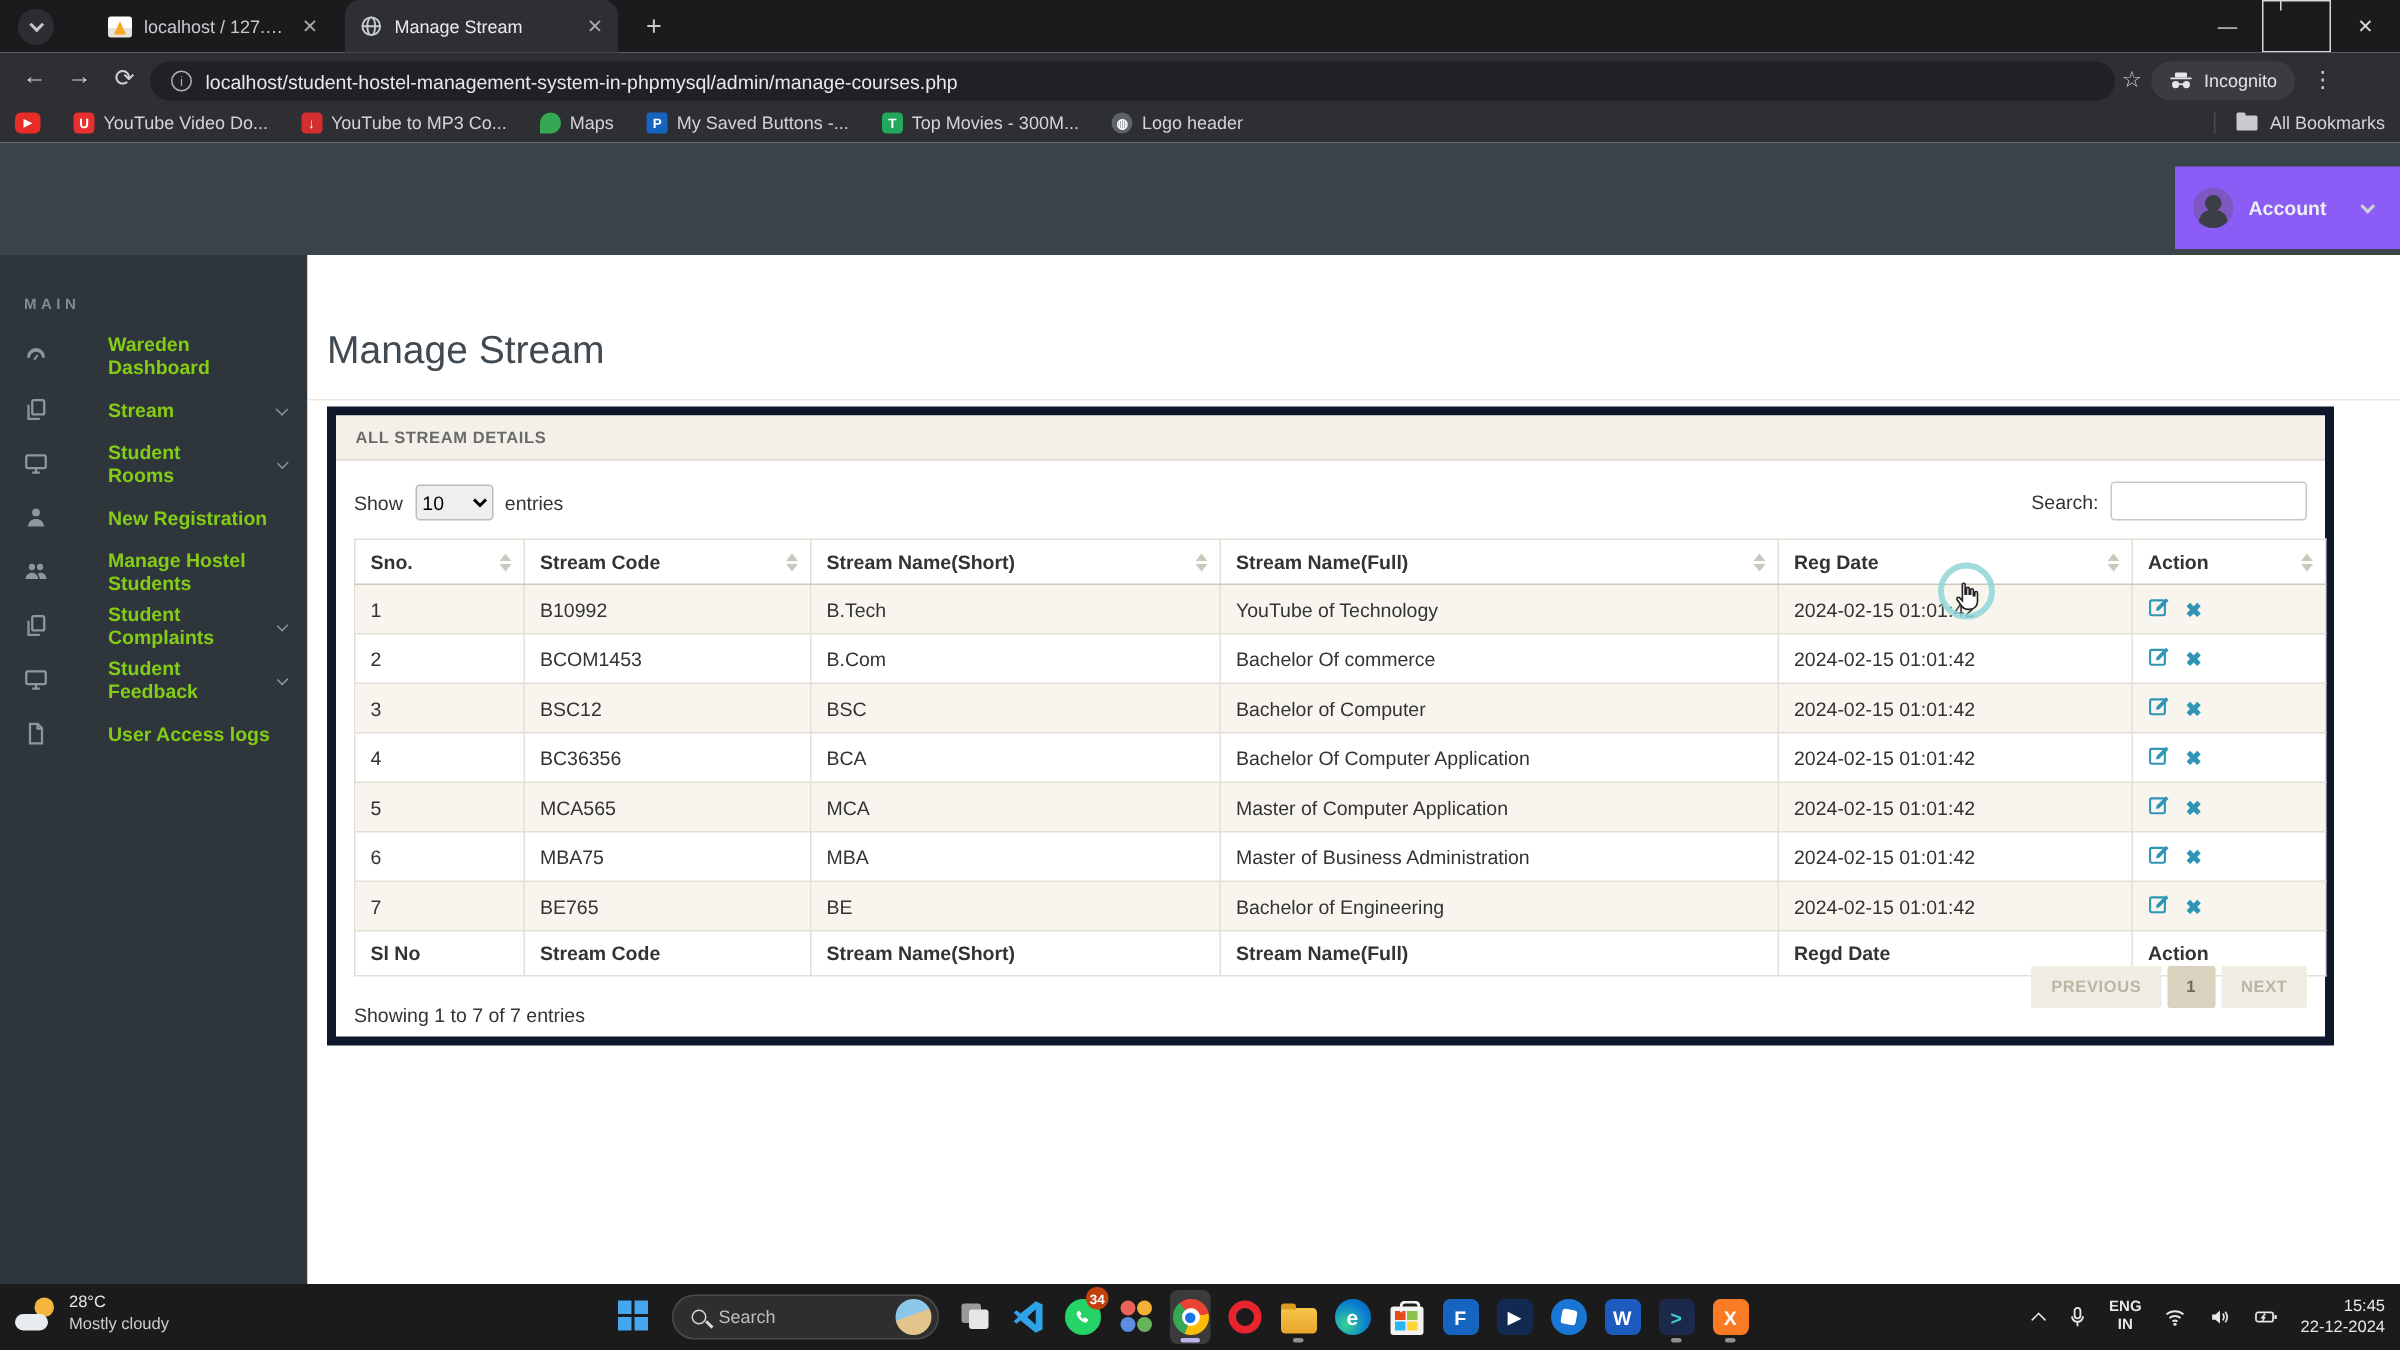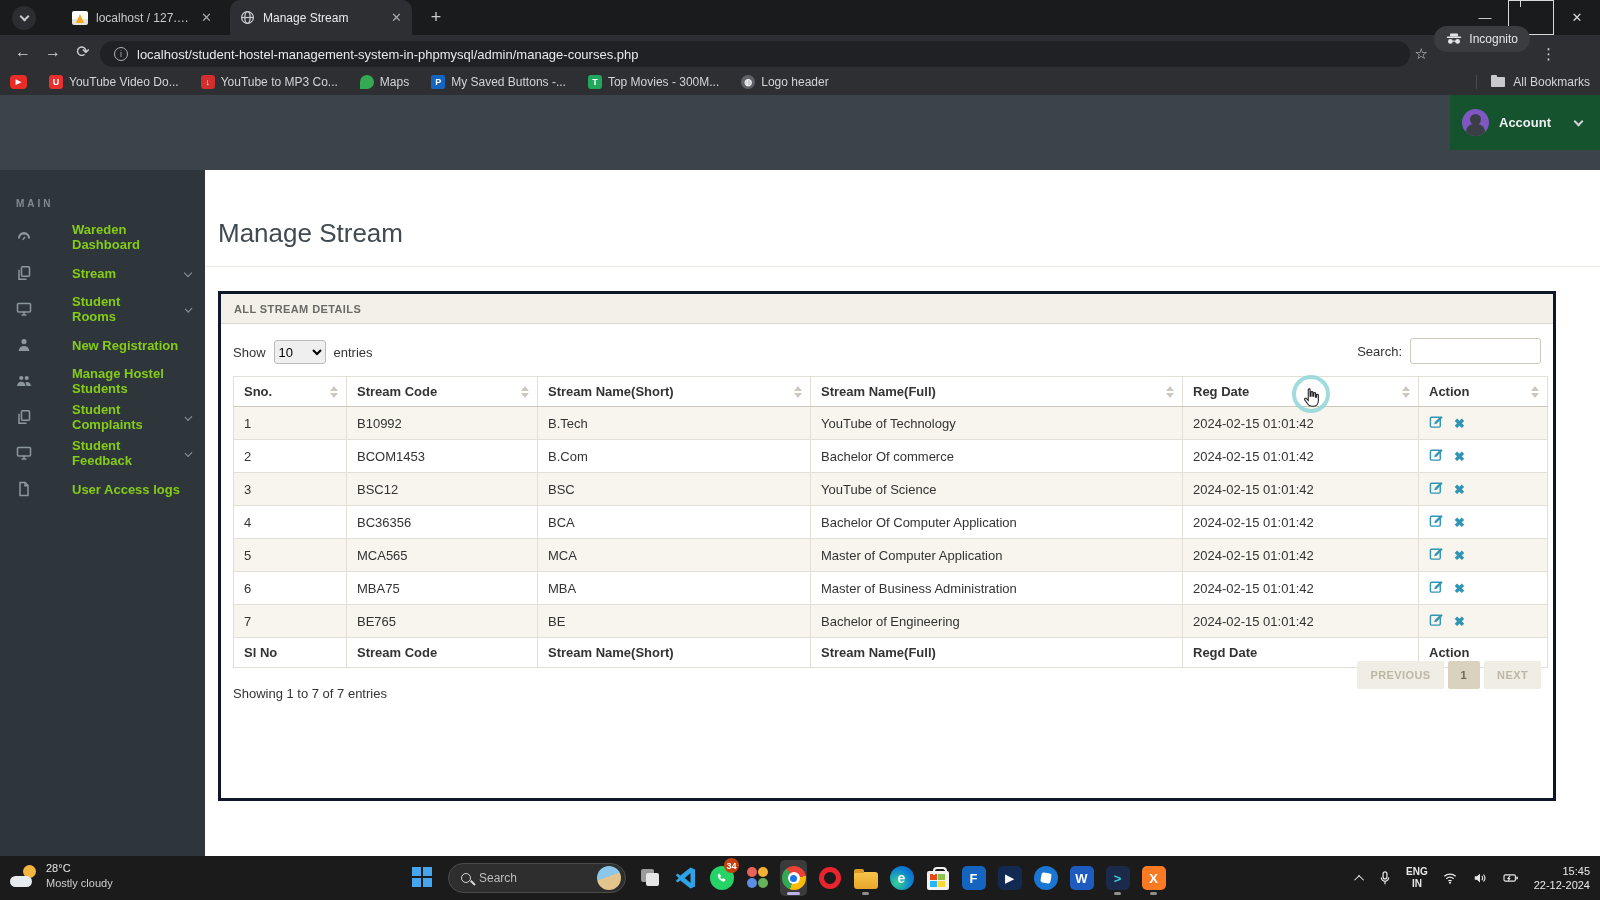--- a/index.html
+++ b/index.html
@@ -22,51 +22,51 @@
   .winctl span { width:46px; height:35px; display:flex; align-items:center; justify-content:center; color:#d8d9db; font-size:13px; }
   .ico-restore { width:9px; height:9px; border:1px solid #d8d9db; position:relative; background:#1a1b1d; }
   .ico-restore:before { content:""; position:absolute; left:2px; top:-4px; width:9px; height:9px; border:1px solid #d8d9db; border-left:none; border-bottom:none; }
 
   .navbar { position:absolute; left:0; top:35px; width:1600px; height:33px; background:#2e2f33; display:flex; align-items:center; }
   .navbtn { color:#cfd1d4; font-size:16px; width:30px; text-align:center; }
   .urlbar { position:absolute; left:100px; top:41px; width:1310px; height:26px; background:#202124; border-radius:13px; display:flex; align-items:center; gap:9px; padding:0 14px; }
   .info-ico { width:14px; height:14px; border:1.4px solid #aeb0b4; border-radius:50%; color:#aeb0b4; font-size:9px; line-height:12px; text-align:center; font-style:normal; flex:none; }
   .urltext { color:#e7e8ea; font-size:13px; white-space:nowrap; }
   .star { position:absolute; right:172px; top:41px; color:#cfd1d4; font-size:15px; line-height:26px; }
-  .incog { position:absolute; right:70px; top:26px; height:26px; border-radius:13px; background:#3b3c40; color:#e4e5e7; font-size:12px; display:flex; align-items:center; gap:7px; padding:0 12px; }
+  .incog { position:absolute; right:70px; top:41px; height:26px; border-radius:13px; background:#3b3c40; color:#e4e5e7; font-size:12px; display:flex; align-items:center; gap:7px; padding:0 12px; }
   .dots { position:absolute; right:44px; top:41px; color:#cfd1d4; font-size:15px; line-height:26px; }
 
   .bookmarks { position:absolute; left:0; top:68px; width:1600px; height:27px; background:#2e2f33; display:flex; align-items:center; padding:0 10px; font-size:12px; color:#d3d4d6; }
   .bm { display:flex; align-items:center; gap:6px; margin-right:22px; white-space:nowrap; }
   .bm-ico { width:14px; height:14px; border-radius:3px; display:flex; align-items:center; justify-content:center; font-size:9px; font-weight:bold; color:#fff; flex:none; }
   .bm-right { margin-left:auto; display:flex; align-items:center; gap:8px; border-left:1px solid #4a4b4f; padding-left:14px; }
   .folder-ico { width:14px; height:10px; background:#c9cacd; border-radius:1px; position:relative; }
   .folder-ico:before { content:""; position:absolute; left:0; top:-2px; width:6px; height:3px; background:#c9cacd; border-radius:1px 1px 0 0; }
 
   
   .appheader { position:absolute; left:0; top:95px; width:1600px; height:75px; background:#3b434b; }
   .brand { position:absolute; left:16px; top:17px; width:200px; color:#fff; font-size:15px; font-weight:bold; line-height:19px; }
-  .account { position:absolute; left:1450px; top:0; width:150px; height:55px; background:#14532d; display:flex; align-items:center; gap:10px; padding-left:12px; }
+  .account { position:absolute; left:1450px; top:16px; width:150px; height:55px; background:#8b5cf6; display:flex; align-items:center; gap:10px; padding-left:12px; }
   .avatar { width:27px; height:27px; border-radius:50%; background:#7e57c2; position:relative; overflow:hidden; flex:none; }
   .avatar:before { content:""; position:absolute; left:8px; top:5px; width:11px; height:11px; border-radius:50%; background:#3b3f45; }
   .avatar:after { content:""; position:absolute; left:4px; top:15px; width:19px; height:12px; border-radius:8px 8px 0 0; background:#3b3f45; }
   .account .lbl { color:#eceff1; font-size:13px; font-weight:bold; }
   .account .chev { border-color:#cfd3d6; margin-left:14px; }
 
   .sidebar { position:absolute; left:0; top:170px; width:205px; height:686px; background:#2e363c; }
   .side-section { margin:28px 0 10px 16px; color:#7f8b93; font-size:10px; font-weight:bold; letter-spacing:3px; }
   .side-item { height:36px; display:flex; align-items:center; padding:0 14px 0 16px; color:#84cc16; font-size:13px; font-weight:bold;gap:28px; }
   .side-item .sicon { width:16px; height:16px; margin-right:12px; flex:none; display:flex; }
   .side-item .schev { margin-left:auto; width:6px; height:6px; border-right:1.6px solid #8d979e; border-bottom:1.6px solid #8d979e; transform:rotate(45deg); }
 
   
   .main { position:absolute; left:205px; top:170px; width:1395px; height:686px; background:#fff; }
   .pagetitle { position:absolute; left:13px; top:48px; font-size:26px; color:#414a51; }
   .titlehr { position:absolute; left:0; top:96px; width:1395px; border-bottom:1px solid #eceae4; }
-  .panel { position:absolute; left:13px; top:121px; width:1338px; height:510px; border:3px solid #0f172a; background:#fff; }
+  .panel { position:absolute; left:13px; top:101px; width:1338px; height:426px; border:6px solid #0f172a; background:#fff; }
   .panel-h { height:30px; background:#f3f0e9; border-bottom:1px solid #ddd9cf; line-height:30px; padding-left:13px; font-size:11px; font-weight:bold; color:#6a6a66; letter-spacing:.4px; }
   .panel-b { padding:16px 12px 0 12px; position:relative; }
   .lenrow { display:flex; align-items:center; font-size:13px; color:#333; }
   .lenrow select { margin:0 8px; width:52px; height:24px; border:1px solid #bbb; border-radius:3px; font-size:13px; font-family:"Liberation Sans",sans-serif; }
   .searchbox { position:absolute; right:12px; top:14px; display:flex; align-items:center; font-size:13px; color:#333; }
   .searchbox input { margin-left:8px; width:131px; height:26px; border:1px solid #ccc8bd; border-radius:3px; padding:0 6px; font-size:13px; }
 
   table.grid { width:1314px; border-collapse:collapse; margin-top:12px; table-layout:fixed; font-size:13px; color:#333; }
   table.grid th, table.grid td { border:1px solid #e2dfd6; padding:7px 10px; text-align:left; overflow:hidden; white-space:nowrap; }
   table.grid thead th { font-weight:bold; position:relative; border-bottom:1px solid #ccc8bc; }
@@ -405,21 +405,21 @@
                       <path d="M6.2 8.6l6.6-6.6 1.8 1.8-6.6 6.6-2.4.6z" fill="#3095b4"></path>
                     </svg></span>
                   <span class="del">✖</span>
                 </span>
               </td>
             </tr>
             <tr class="odd">
               <td>3</td>
               <td>BSC12</td>
               <td>BSC</td>
-              <td>YouTube of Science</td>
+              <td>Bachelor of Computer</td>
               <td>2024-02-15 01:01:42</td>
               <td>
                 <span class="act">
                   <span><svg width="15" height="15" viewBox="0 0 16 16">
                       <rect x="1.5" y="3.5" width="10.5" height="10.5" rx="1.2" fill="none" stroke="#3095b4" stroke-width="1.5"></rect>
                       <path d="M6.2 8.6l6.6-6.6 1.8 1.8-6.6 6.6-2.4.6z" fill="#3095b4"></path>
                     </svg></span>
                   <span class="del">✖</span>
                 </span>
               </td>

